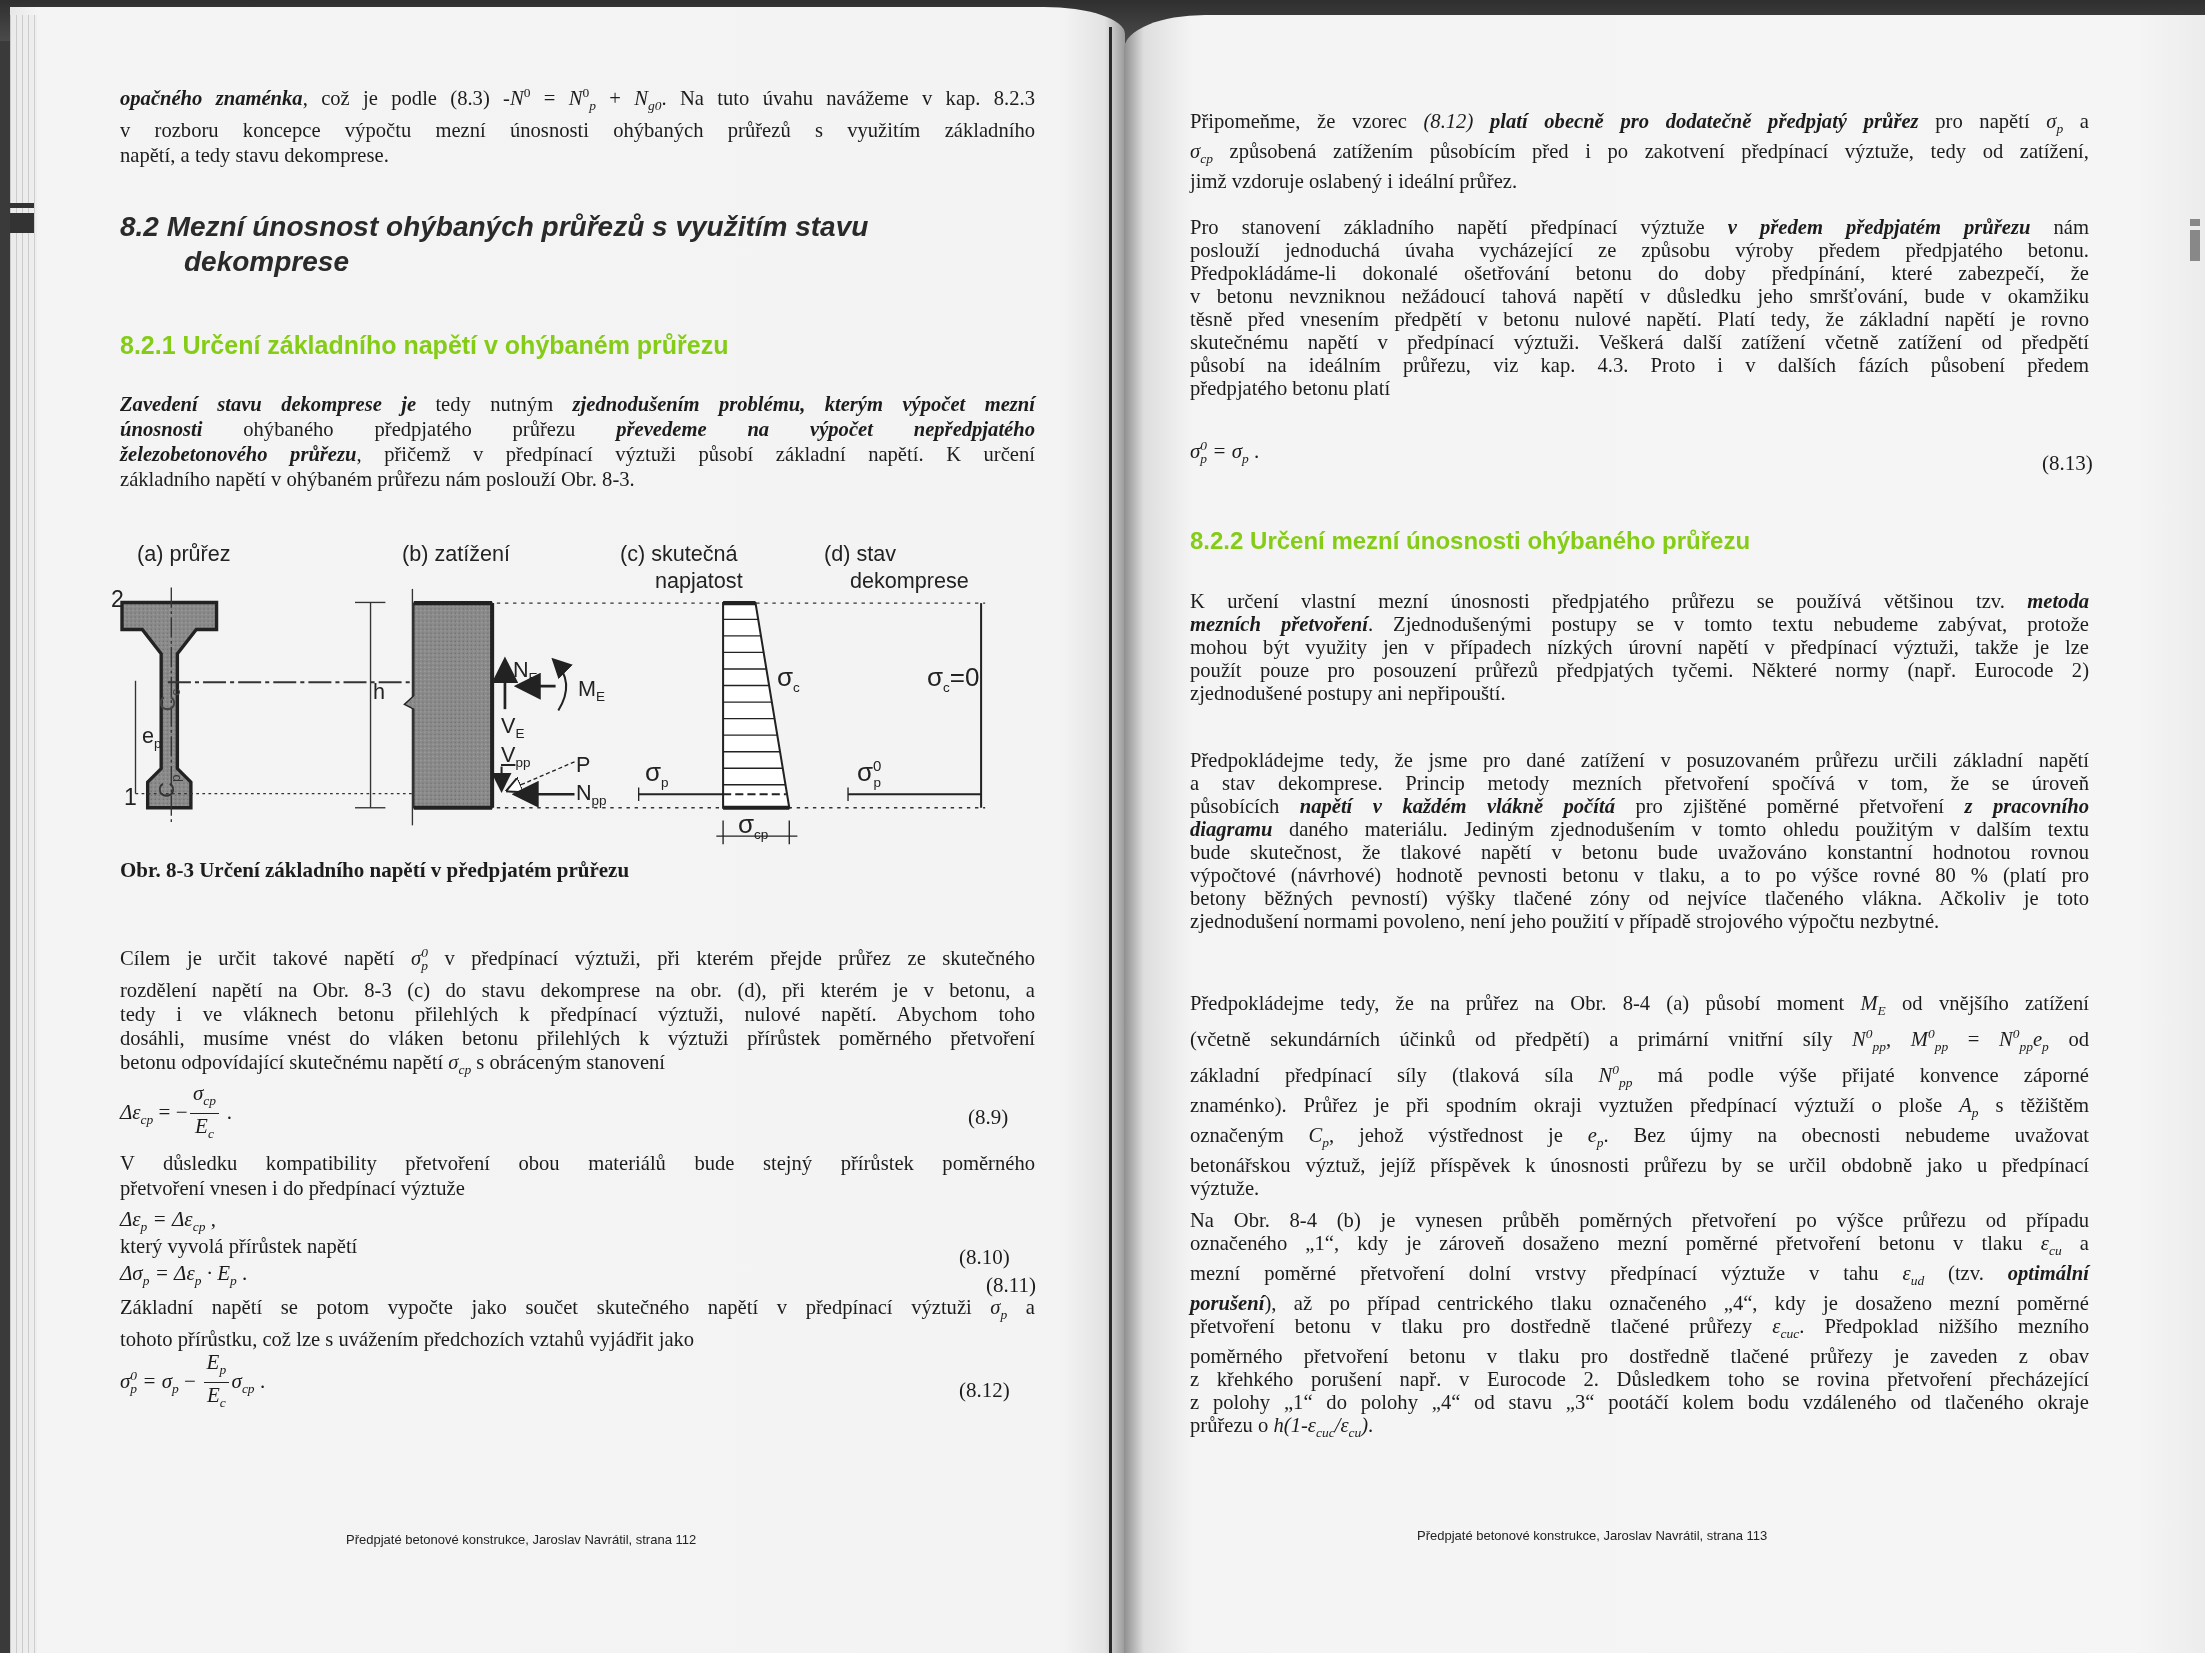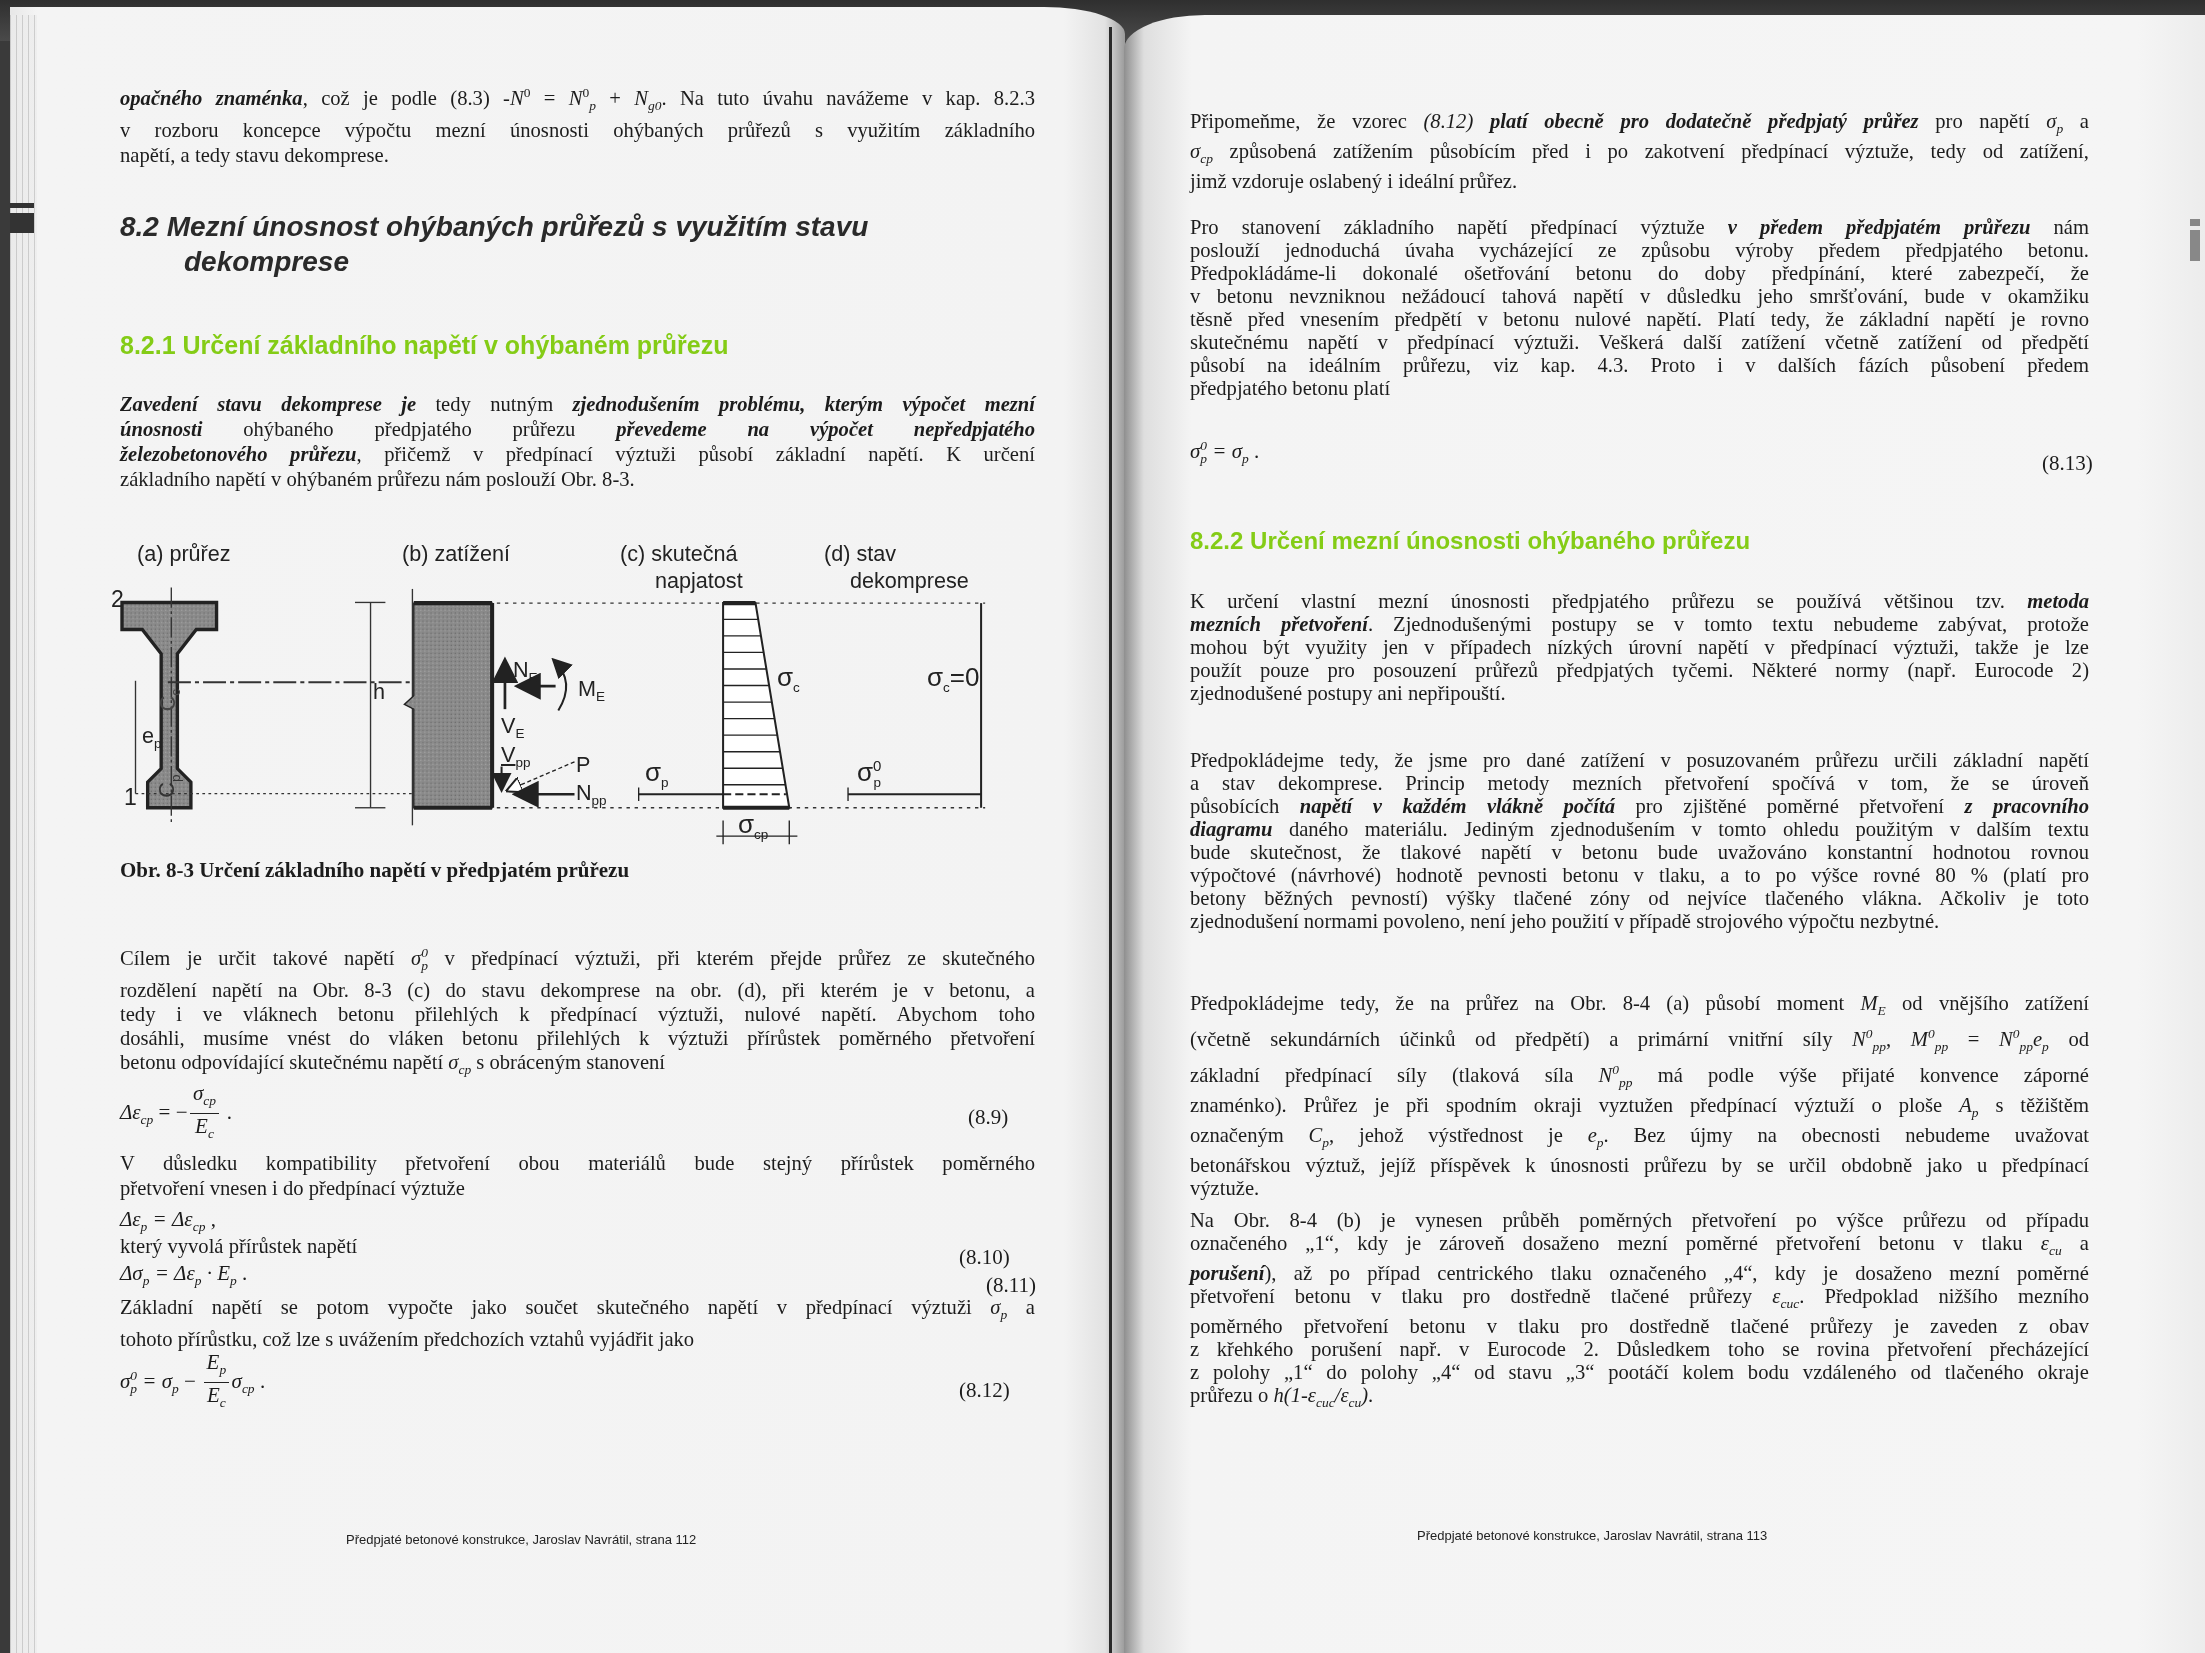--- a/index.html
+++ b/index.html
@@ -281,20 +281,21 @@
   <p class="just"><span>základní předpínací síly (tlaková síla </span><i>N</i><sup class="it">0</sup><sub class="it">pp</sub><span> má podle výše přijaté konvence záporné</span></p>
   <p class="just"><span>znaménko). Průřez je při spodním okraji vyztužen předpínací výztuží o ploše </span><i>A</i><sub class="it">p</sub><span> s těžištěm</span></p>
   <p class="just"><span>označeným </span><i>C</i><sub class="it">p</sub><span>, jehož výstřednost je </span><i>e</i><sub class="it">p</sub><span>. Bez újmy na obecnosti nebudeme uvažovat</span></p>
   <p class="just">betonářskou výztuž, jejíž příspěvek k únosnosti průřezu by se určil obdobně jako u předpínací</p>
   <p class="last">výztuže.</p>
 </div>
 
 <div class="txt" style="left:1190px;top:1209px;width:899px;line-height:23px;">
   <p class="just">Na Obr.  8-4 (b) je vynesen průběh poměrných přetvoření po výšce průřezu od případu</p>
   <p class="just"><span>označeného „1“, kdy je zároveň dosaženo mezní poměrné přetvoření betonu v tlaku </span><i>ε</i><sub class="it">cu</sub><span> a</span></p>
+  <p class="just"><span>mezní poměrné přetvoření dolní vrstvy předpínací výztuže v tahu </span><i>ε</i><sub class="it">ud</sub><span> (tzv. </span><span class="bi">optimální</span></p>
   <p class="just"><span class="bi">porušení</span><span>), až po případ centrického tlaku označeného „4“, kdy je dosaženo mezní poměrné</span></p>
   <p class="just"><span>přetvoření betonu v tlaku pro dostředně tlačené průřezy </span><i>ε</i><sub class="it">cuc</sub><span>. Předpoklad nižšího mezního</span></p>
   <p class="just">poměrného přetvoření betonu v tlaku pro dostředně tlačené průřezy je zaveden z obav</p>
   <p class="just">z křehkého porušení např. v Eurocode 2. Důsledkem toho se rovina přetvoření přecházející</p>
   <p class="just">z polohy „1“ do polohy „4“ od stavu „3“ pootáčí kolem bodu vzdáleného od tlačeného okraje</p>
   <p class="last"><span>průřezu o </span><i>h(1-ε</i><sub class="it">cuc</sub><i>/ε</i><sub class="it">cu</sub><i>)</i><span>.</span></p>
 </div>
 
 <div class="footer" style="left:1417px;top:1528px;">Předpjaté betonové konstrukce, Jaroslav Navrátil, strana 113</div>
 

